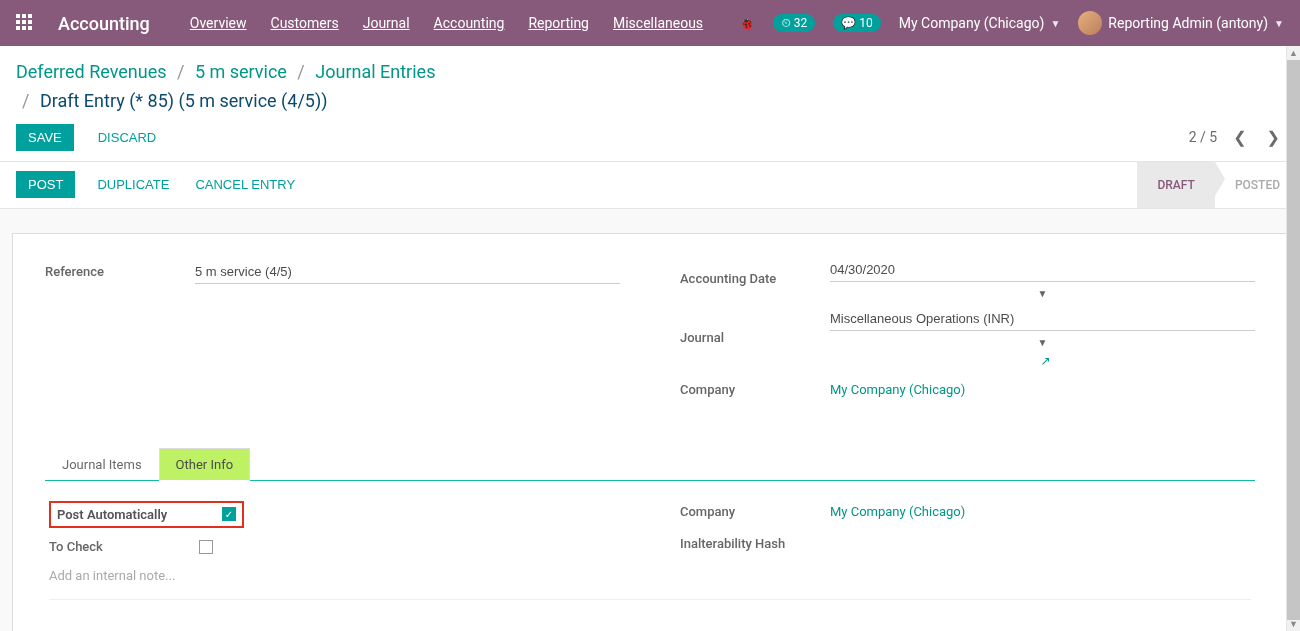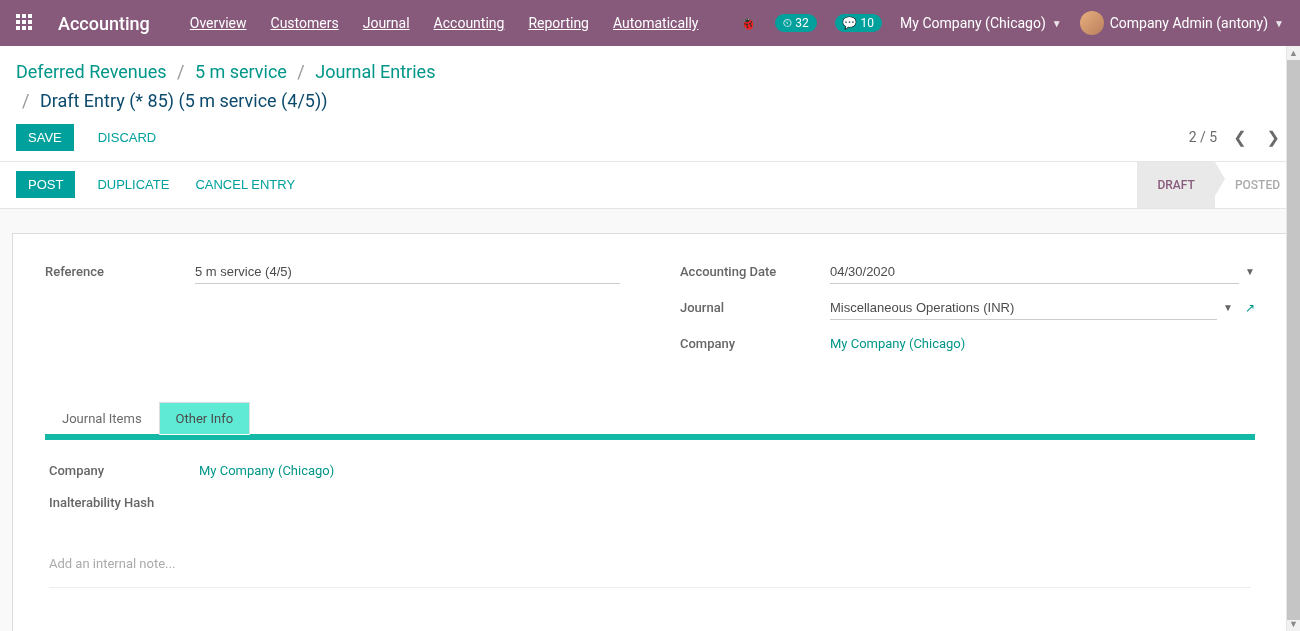--- a/index.html
+++ b/index.html
@@ -47,43 +47,43 @@
     
     .sheet-bg { padding: 24px 0; display: flex; justify-content: center; background: #f9f9f9; }
     .sheet { width: 1276px; background: #fff; border: 1px solid #dcdcdc; padding: 24px 32px 40px 32px; min-height: 410px; }
     
     .form-row { display: flex; gap: 60px; }
     .form-col { flex: 1; }
     .form-group { display: flex; align-items: center; margin-bottom: 8px; min-height: 28px; }
     .form-label { width: 150px; font-weight: 500; color: #666; font-size: 13px; }
     .form-field { flex: 1; position: relative; }
     .field-input { width: 100%; border: none; border-bottom: 1px solid #ccc; padding: 4px 0; font-size: 13px; color: #4c4c4c; background: transparent; }
-    .field-select-wrap { display: flex; align-items: center; gap: 6px; }
+    .field-select-wrap { display: flex; align-items: center; gap: 6px; flex-direction: column; }
     .field-select-wrap .select-arrow { font-size: 10px; color: #666; }
     .field-link { color: #009688; cursor: pointer; }
     .ext-link { color: #009688; margin-left: 6px; cursor: pointer; font-size: 12px;}
     
     
     .notebook { margin-top: 36px; }
-    .tabs { display: flex; border-bottom: 6px solid #14b8a6; }
+    .tabs { display: flex; border-bottom: 1px solid #14b8a6; }
     .tab { padding: 8px 16px; cursor: pointer; border: 1px solid transparent; border-bottom: none; margin-bottom: -1px; color: #6b6b6b; }
-    .tab.active { border-color: #ddd; border-bottom: 1px solid #fff; background: #5eead4; color: #4c4c4c; }
+    .tab.active { border-color: #ddd; border-bottom: 1px solid #fff; background: #bef264; color: #4c4c4c; }
     .tab-content { padding: 20px 4px 10px 4px; }
     
     .highlight-box { border: 2.5px solid #e03020; padding: 4px 6px; display: flex; align-items: center; width: 195px; }
     .highlight-box .chk-label { font-weight: 600; color: #555; flex: 1; }
     .chk { width: 14px; height: 14px; border: 1px solid #999; display: inline-flex; align-items: center; justify-content: center; cursor: pointer; background: #fff; }
     .chk.checked { background: #00a09d; border-color: #00a09d; color: #fff; font-size: 10px; }
     
     .other-cols { display: flex; gap: 60px; }
     .other-col { flex: 1; }
     .other-group { display: flex; align-items: center; margin-bottom: 10px; min-height: 22px;}
     .other-label { width: 150px; font-weight: 500; color: #666; }
     
-    .note-area { color: #aaa; margin-top: 32px; padding-bottom: 16px; border-bottom: 1px solid #eee; font-size: 13px;}
+    .note-area { color: #aaa; padding-bottom: 16px; border-bottom: 1px solid #eee; font-size: 13px;}
     
     
     .scrollbar-track { position: absolute; right: 0; top: 46px; bottom: 0; width: 14px; background: #f1f1f1; border-left: 1px solid #e5e5e5;}
     .scrollbar-thumb { width: 100%; background: #c5c5c5; height: 560px; position: absolute; top: 14px;}
     .scrollbar-btn { position: absolute; width: 100%; height: 14px; display:flex; align-items:center; justify-content:center; color:#888; font-size:9px;}
     .scrollbar-btn.up{top:0;} .scrollbar-btn.down{bottom:0;}
   </style>
 </head>
 <body>
 
@@ -99,39 +99,39 @@
       <span></span>
       <span></span>
   </div>
   <div class="app-name">Accounting</div>
   <div class="nav-menu">
     <div class="nav-item">Overview</div>
     <div class="nav-item">Customers</div>
     <div class="nav-item">Journal</div>
     <div class="nav-item">Accounting</div>
     <div class="nav-item">Reporting</div>
-    <div class="nav-item">Automatically</div>
+    <div class="nav-item">Miscellaneous</div>
   </div>
   <div class="nav-right">
     <span class="bug-icon">🐞</span>
     <div class="badge-pill">
       <span>⏲</span>
       <span>32</span>
     </div>
     <div class="badge-pill">
       <span>💬</span>
       <span>10</span>
     </div>
     <div class="company-switch">
       <span>My Company (Chicago)</span>
       <span class="caret">▼</span>
     </div>
     <div class="user-menu">
       <span class="avatar"></span>
-      <span>Company Admin (antony)</span>
+      <span>Reporting Admin (antony)</span>
       <span class="caret">▼</span>
     </div>
   </div>
 </div>
 
 <div class="control-panel">
   <div class="breadcrumb">
     <a>Deferred Revenues</a>
     <span class="sep">/</span>
     <a>5 m service</a>
@@ -203,20 +203,30 @@
     </div>
 
     <div class="notebook">
       <div class="tabs">
         <div class="tab">Journal Items</div>
         <div class="tab active">Other Info</div>
       </div>
       <div class="tab-content">
         <div class="other-cols">
           <div class="other-col">
+            <div class="highlight-box">
+              <span class="chk-label">Post Automatically</span>
+              <span class="chk checked">✓</span>
+            </div>
+            <div class="other-group" style="margin-top:8px;">
+              <div class="other-label">To Check</div>
+              <span class="chk"></span>
+            </div>
+          </div>
+          <div class="other-col">
             <div class="other-group">
               <div class="other-label">Company</div>
               <span class="field-link">My Company (Chicago)</span>
             </div>
             <div class="other-group">
               <div class="other-label">Inalterability Hash</div>
             </div>
           </div>
         </div>
         <div class="note-area">Add an internal note...</div>

